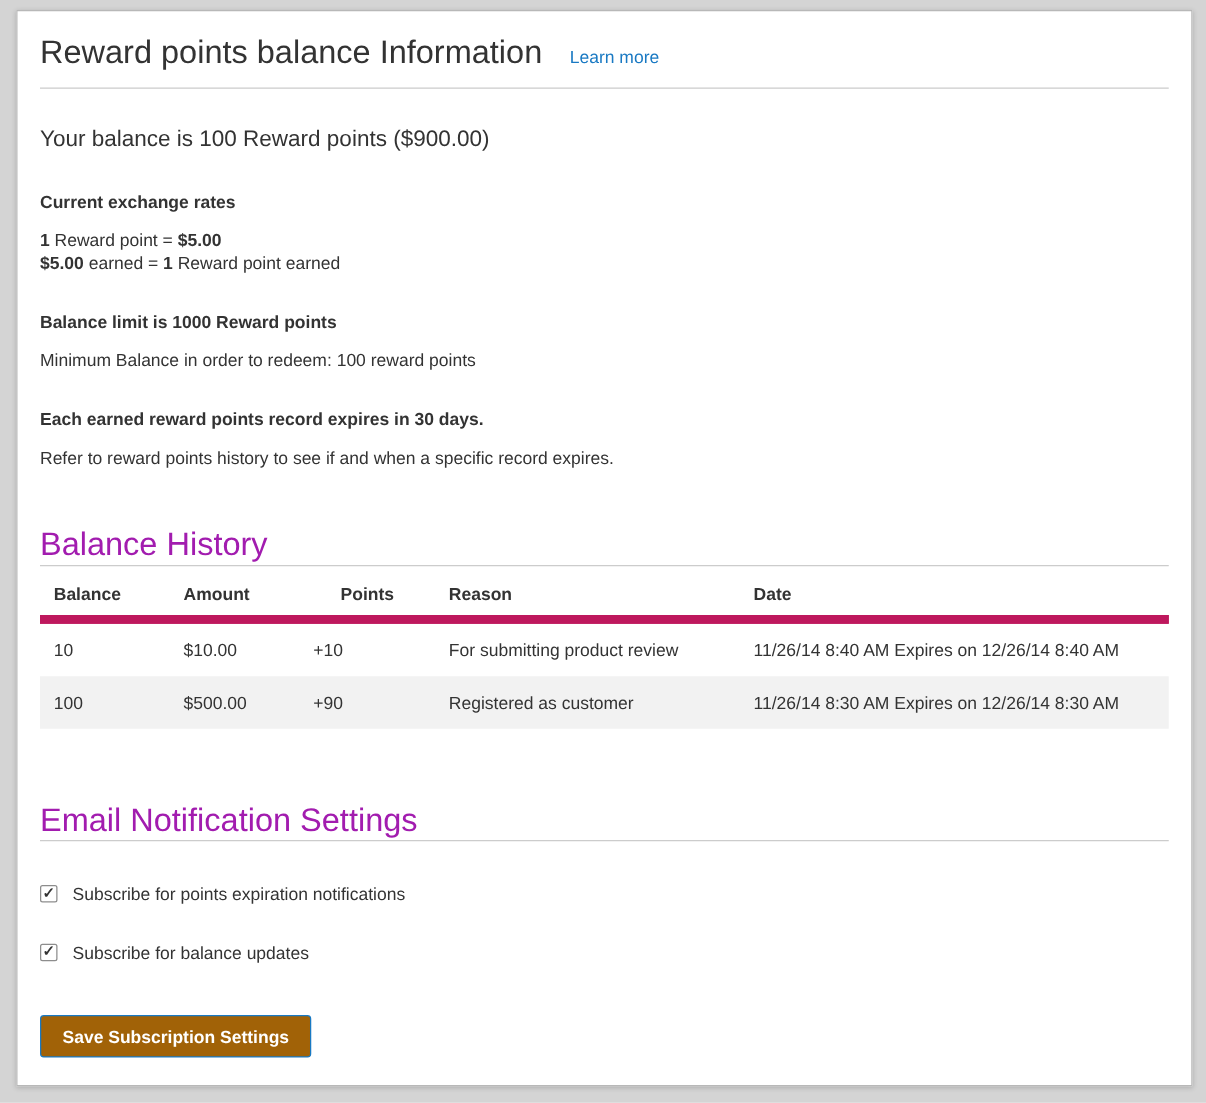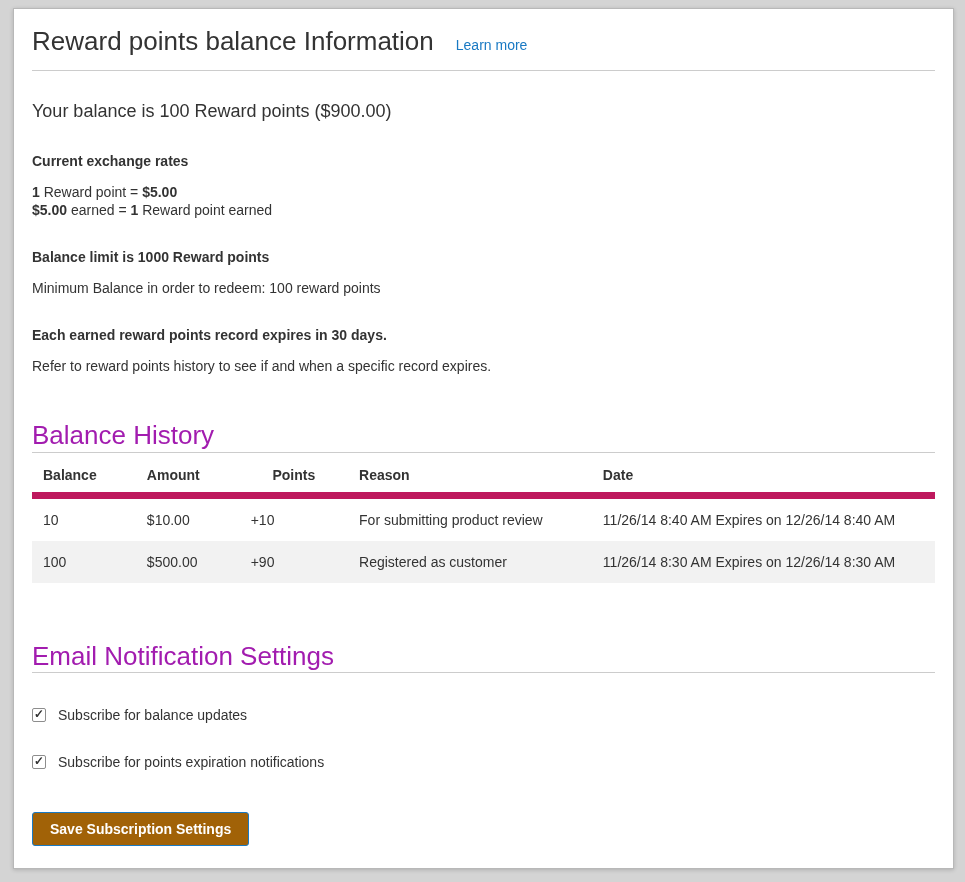--- a/index.html
+++ b/index.html
@@ -209,23 +209,23 @@
         <td>11/26/14 8:30 AM Expires on 12/26/14 8:30 AM</td>
       </tr>
     </tbody>
   </table>
 
   
   <h2 class="email-heading">Email Notification Settings</h2>
 
   <div class="option-row">
     <input type="checkbox" checked="true" style="">
-    <label class="option-label">Subscribe for balance updates</label>
+    <label class="option-label">Subscribe for points expiration notifications</label>
   </div>
 
   <div class="option-row">
     <input type="checkbox" checked="true" style="">
-    <label class="option-label">Subscribe for points expiration notifications</label>
+    <label class="option-label">Subscribe for balance updates</label>
   </div>
 
   <button class="save-btn">Save Subscription Settings</button>
 
 </div>
 
 </body></html>

